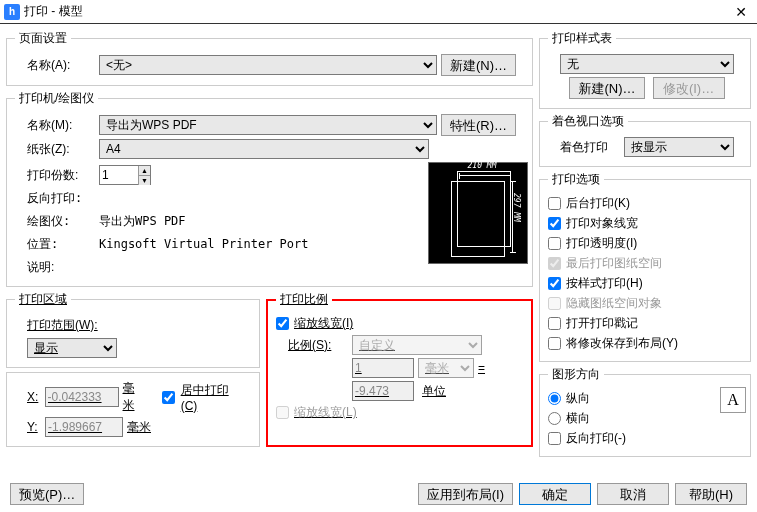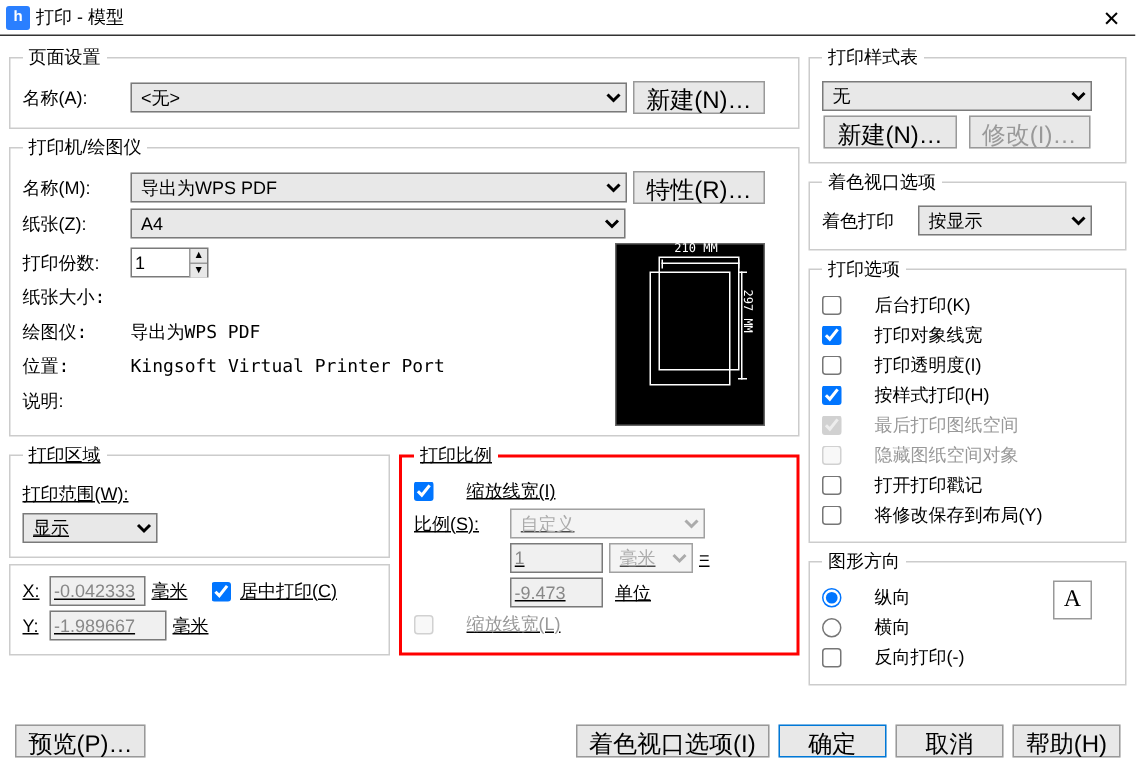--- a/index.html
+++ b/index.html
@@ -4,50 +4,50 @@
 <style>
 * { box-sizing: border-box; margin: 0; padding: 0; }
 body { font-family: "Microsoft YaHei", "SimSun", sans-serif; font-size: 12px; background: #fff; width: 757px; height: 512px; overflow: hidden; }
 .titlebar { height: 24px; background: #fff; border-bottom: 1px solid #333; display: flex; align-items: center; padding: 0 4px; }
 .titlebar-icon { width: 16px; height: 16px; background: #2a7fff; border-radius: 2px; display: inline-flex; align-items: center; justify-content: center; color: #fff; font-size: 10px; font-weight: bold; margin-right: 4px; }
 .titlebar-text { flex: 1; }
 .close-btn { width: 24px; height: 20px; display: flex; align-items: center; justify-content: center; cursor: pointer; font-size: 14px; }
 .content { display: flex; padding: 6px; gap: 6px; height: calc(100% - 24px - 36px); }
 .left-col { flex: 1; display: flex; flex-direction: column; gap: 4px; }
 .right-col { width: 212px; display: flex; flex-direction: column; gap: 4px; }
-fieldset { border: 1px solid #ccc; padding: 4px 22px 6px 8px; }
+fieldset { border: 1px solid #ccc; padding: 4px 4px 6px 8px; }
 legend { padding: 0 4px; }
-.row { display: flex; align-items: center; gap: 4px; margin: 3px 0; min-height: 20px; }
+.row { display: flex; align-items: center; gap: 4px; margin: 3px 12px; min-height: 20px; }
 .lbl { width: 68px; }
 .lbl-sm { width: 60px; }
 select, input[type=text] { font-size: 12px; padding: 1px 2px; border: 1px solid #7a7a7a; background: #fff; height: 20px; }
 select { background: #e8e8e8; }
 input[type=text]:disabled, select:disabled { background: #f0f0f0; color: #888; }
-button { font-size: 16px; padding: 2px 8px; background: #e8e8e8; border: 1px solid #999; cursor: pointer; height: 22px; min-width: 72px; }
+button { font-size: 13px; padding: 2px 8px; background: #e8e8e8; border: 1px solid #999; cursor: pointer; height: 22px; min-width: 72px; }
 button:disabled { color: #999; }
 .spinner { position: relative; display: inline-flex; }
 .spinner input { width: 52px; padding-right: 14px; }
 .spin-btns { position: absolute; right: 1px; top: 1px; display: flex; flex-direction: column; width: 12px; height: 18px; }
 .spin-btns span { flex: 1; background: #e8e8e8; border-left: 1px solid #999; font-size: 7px; text-align: center; cursor: pointer; line-height: 9px; }
 .spin-btns span:first-child { border-bottom: 1px solid #999; }
-.preview-box { width: 100px; height: 122px; background: #000; border: 1px solid #666; position: relative; margin-left: auto; }
+.preview-box { width: 100px; height: 102px; background: #000; border: 1px solid #666; position: relative; margin-left: auto; font-style: italic; }
 .preview-page { position: absolute; left: 28px; top: 8px; width: 54px; height: 76px; border: 1px solid #fff; }
 .preview-shadow { position: absolute; left: 22px; top: 18px; width: 54px; height: 76px; border: 1px solid #fff; background: #000; }
 .preview-dim-top { position: absolute; left: 20px; top: -2px; width: 66px; color: #fff; font-size: 8px; text-align: center; }
 .preview-ht { position: absolute; left: 30px; top: 12px; width: 52px; height: 1px; border-top: 1px solid #fff; }
 .preview-ht:before, .preview-ht:after { content:''; position:absolute; top:-3px; width:1px; height:6px; background:#fff; }
 .preview-ht:before { left:0; } .preview-ht:after { right:0; }
 .preview-dim-right { position: absolute; right: 6px; top: 30px; writing-mode: vertical-rl; color: #fff; font-size: 8px; }
 .preview-vt { position: absolute; right: 14px; top: 18px; height: 72px; width: 1px; border-left: 1px solid #fff; }
 .preview-vt:before, .preview-vt:after { content:''; position:absolute; left:-3px; height:1px; width:6px; background:#fff; }
 .preview-vt:before { top:0; } .preview-vt:after { bottom:0; }
 .bottom-row { display: flex; gap: 6px; text-decoration: underline; }
 .bottom-row fieldset { flex: 1; }
 .highlight-box { border: 2px solid #ff0000 !important; }
-.checkbox-row { display: flex; align-items: center; gap: 20px; margin: 3px 0; }
+.checkbox-row { display: flex; align-items: center; gap: 3px; margin: 3px 0; }
 .checkbox-row.disabled { color: #999; }
 input[type=checkbox], input[type=radio] { margin: 0 2px 0 0; }
 .footer { height: 36px; display: flex; align-items: center; padding: 0 10px; gap: 6px; }
 .footer .spacer { flex: 1; }
 .a-icon { width: 26px; height: 26px; border: 1px solid #999; display: inline-flex; align-items: center; justify-content: center; font-size: 16px; font-family: serif; background: #fff; margin-left: auto; }
 .plain { font-family: "SimSun", monospace; }
 </style>
 </head>
 <body>
 
@@ -85,21 +85,21 @@
             <span class="lbl">打印份数:</span>
             <div class="spinner">
               <input type="text" value="1" style="">
               <div class="spin-btns">
                   <span>▲</span>
                   <span>▼</span>
                 </div>
             </div>
           </div>
           <div class="row plain">
-              <span class="lbl">纸张大小:</span>
+              <span class="lbl">反向打印:</span>
             </div>
           <div class="row plain">
               <span class="lbl">绘图仪:</span>
               <span>导出为WPS PDF</span>
             </div>
           <div class="row plain">
               <span class="lbl">位置:</span>
               <span>Kingsoft Virtual Printer Port</span>
             </div>
           <div class="row">
@@ -124,21 +124,21 @@
           <div class="row">
               <span>打印范围(W):</span>
             </div>
           <div class="row">
               <select style="width:90px"><option>显示</option></select>
             </div>
         </fieldset>
         <fieldset>
           <div class="row">
             <span style="width:14px">X:</span>
-            <input type="text" style="width: 64px;" disabled="" value="-0.042333">
+            <input type="text" style="width: 74px;" disabled="" value="-0.042333">
             <span>毫米</span>
             <input type="checkbox" checked="" style="margin-left: 12px;">
             <span>居中打印(C)</span>
           </div>
           <div class="row">
             <span style="width:14px">Y:</span>
             <input type="text" style="width: 78px;" disabled="" value="-1.989667">
             <span>毫米</span>
           </div>
         </fieldset>
@@ -200,27 +200,27 @@
           <span>后台打印(K)</span>
         </div>
       <div class="checkbox-row">
           <input type="checkbox" checked="" style="">
           <span>打印对象线宽</span>
         </div>
       <div class="checkbox-row">
           <input type="checkbox" style="">
           <span>打印透明度(I)</span>
         </div>
-      <div class="checkbox-row">
-          <input type="checkbox" checked="" style="">
-          <span>按样式打印(H)</span>
-        </div>
       <div class="checkbox-row disabled">
           <input type="checkbox" checked="" disabled="" style="">
           <span>最后打印图纸空间</span>
+        </div>
+      <div class="checkbox-row">
+          <input type="checkbox" checked="" style="">
+          <span>按样式打印(H)</span>
         </div>
       <div class="checkbox-row disabled">
           <input type="checkbox" disabled="" style="">
           <span>隐藏图纸空间对象</span>
         </div>
       <div class="checkbox-row">
           <input type="checkbox" style="">
           <span>打开打印戳记</span>
         </div>
       <div class="checkbox-row">
@@ -248,17 +248,17 @@
         </div>
         <div class="a-icon">A</div>
       </div>
     </fieldset>
   </div>
 </div>
 
 <div class="footer">
   <button>预览(P)…</button>
   <div class="spacer"></div>
-  <button>着色视口选项(I)</button>
+  <button>应用到布局(I)</button>
   <button style="border:1px solid #0078d7">确定</button>
   <button>取消</button>
   <button>帮助(H)</button>
 </div>
 
 </body></html>

